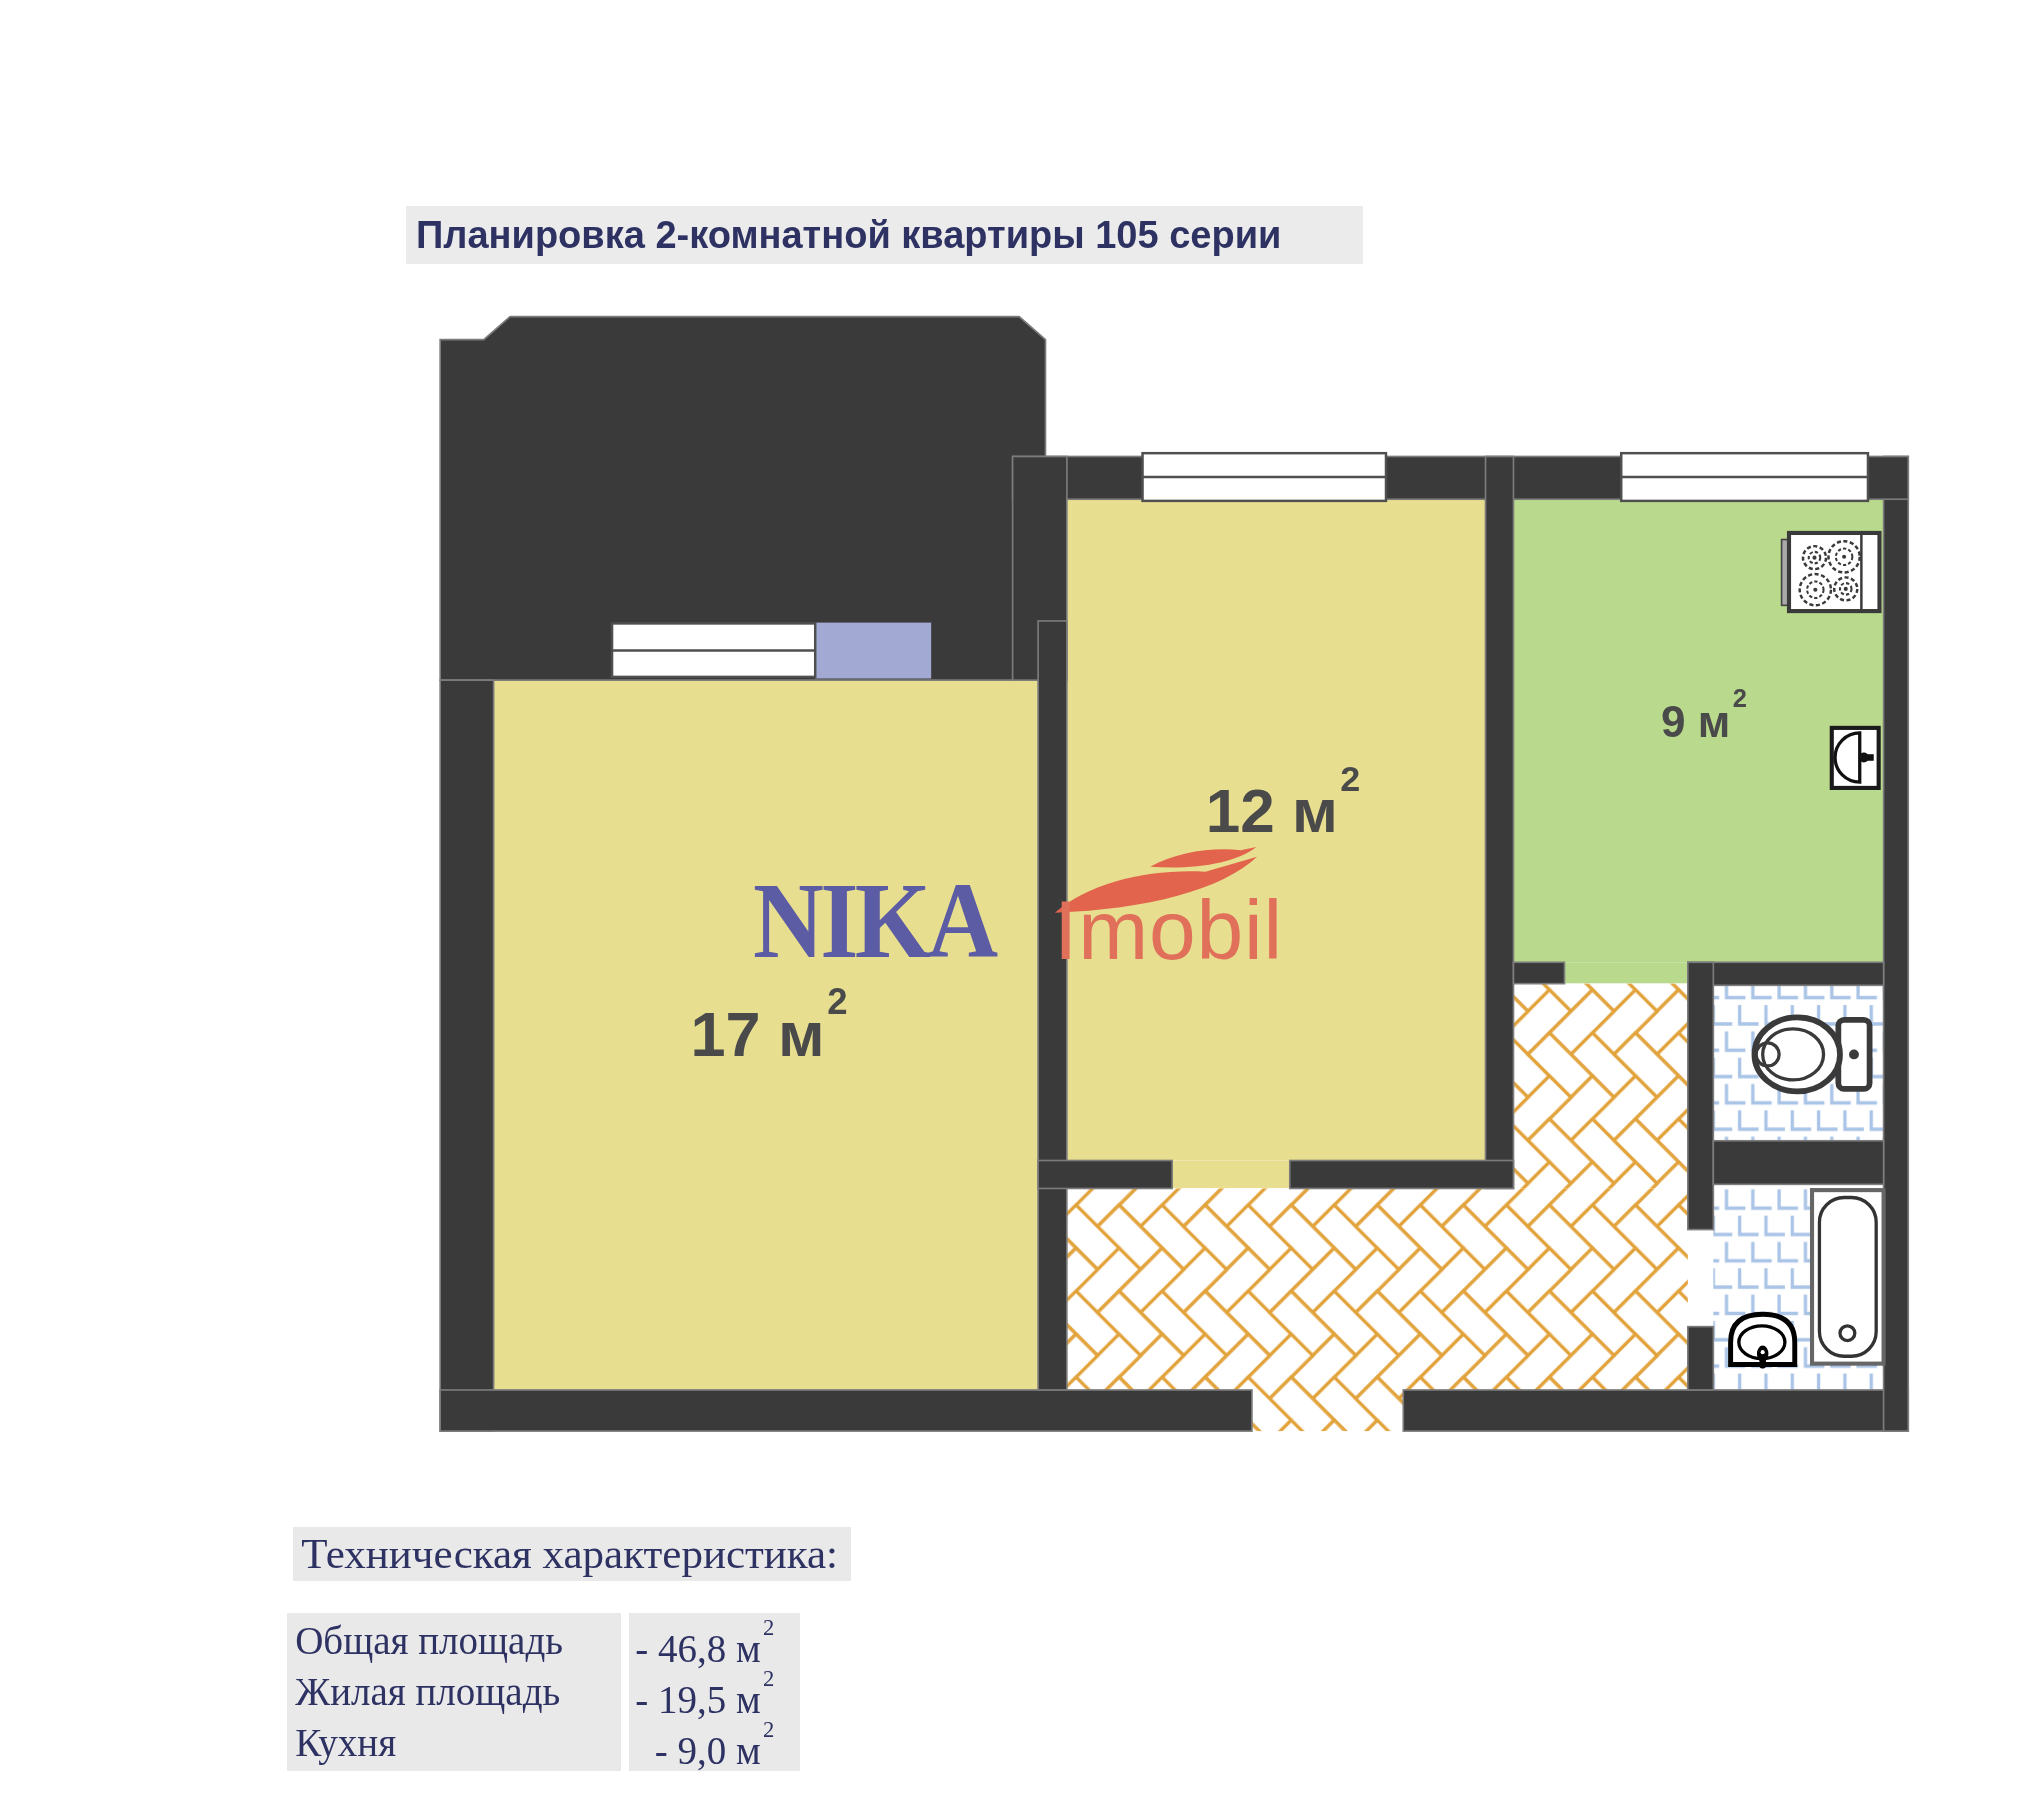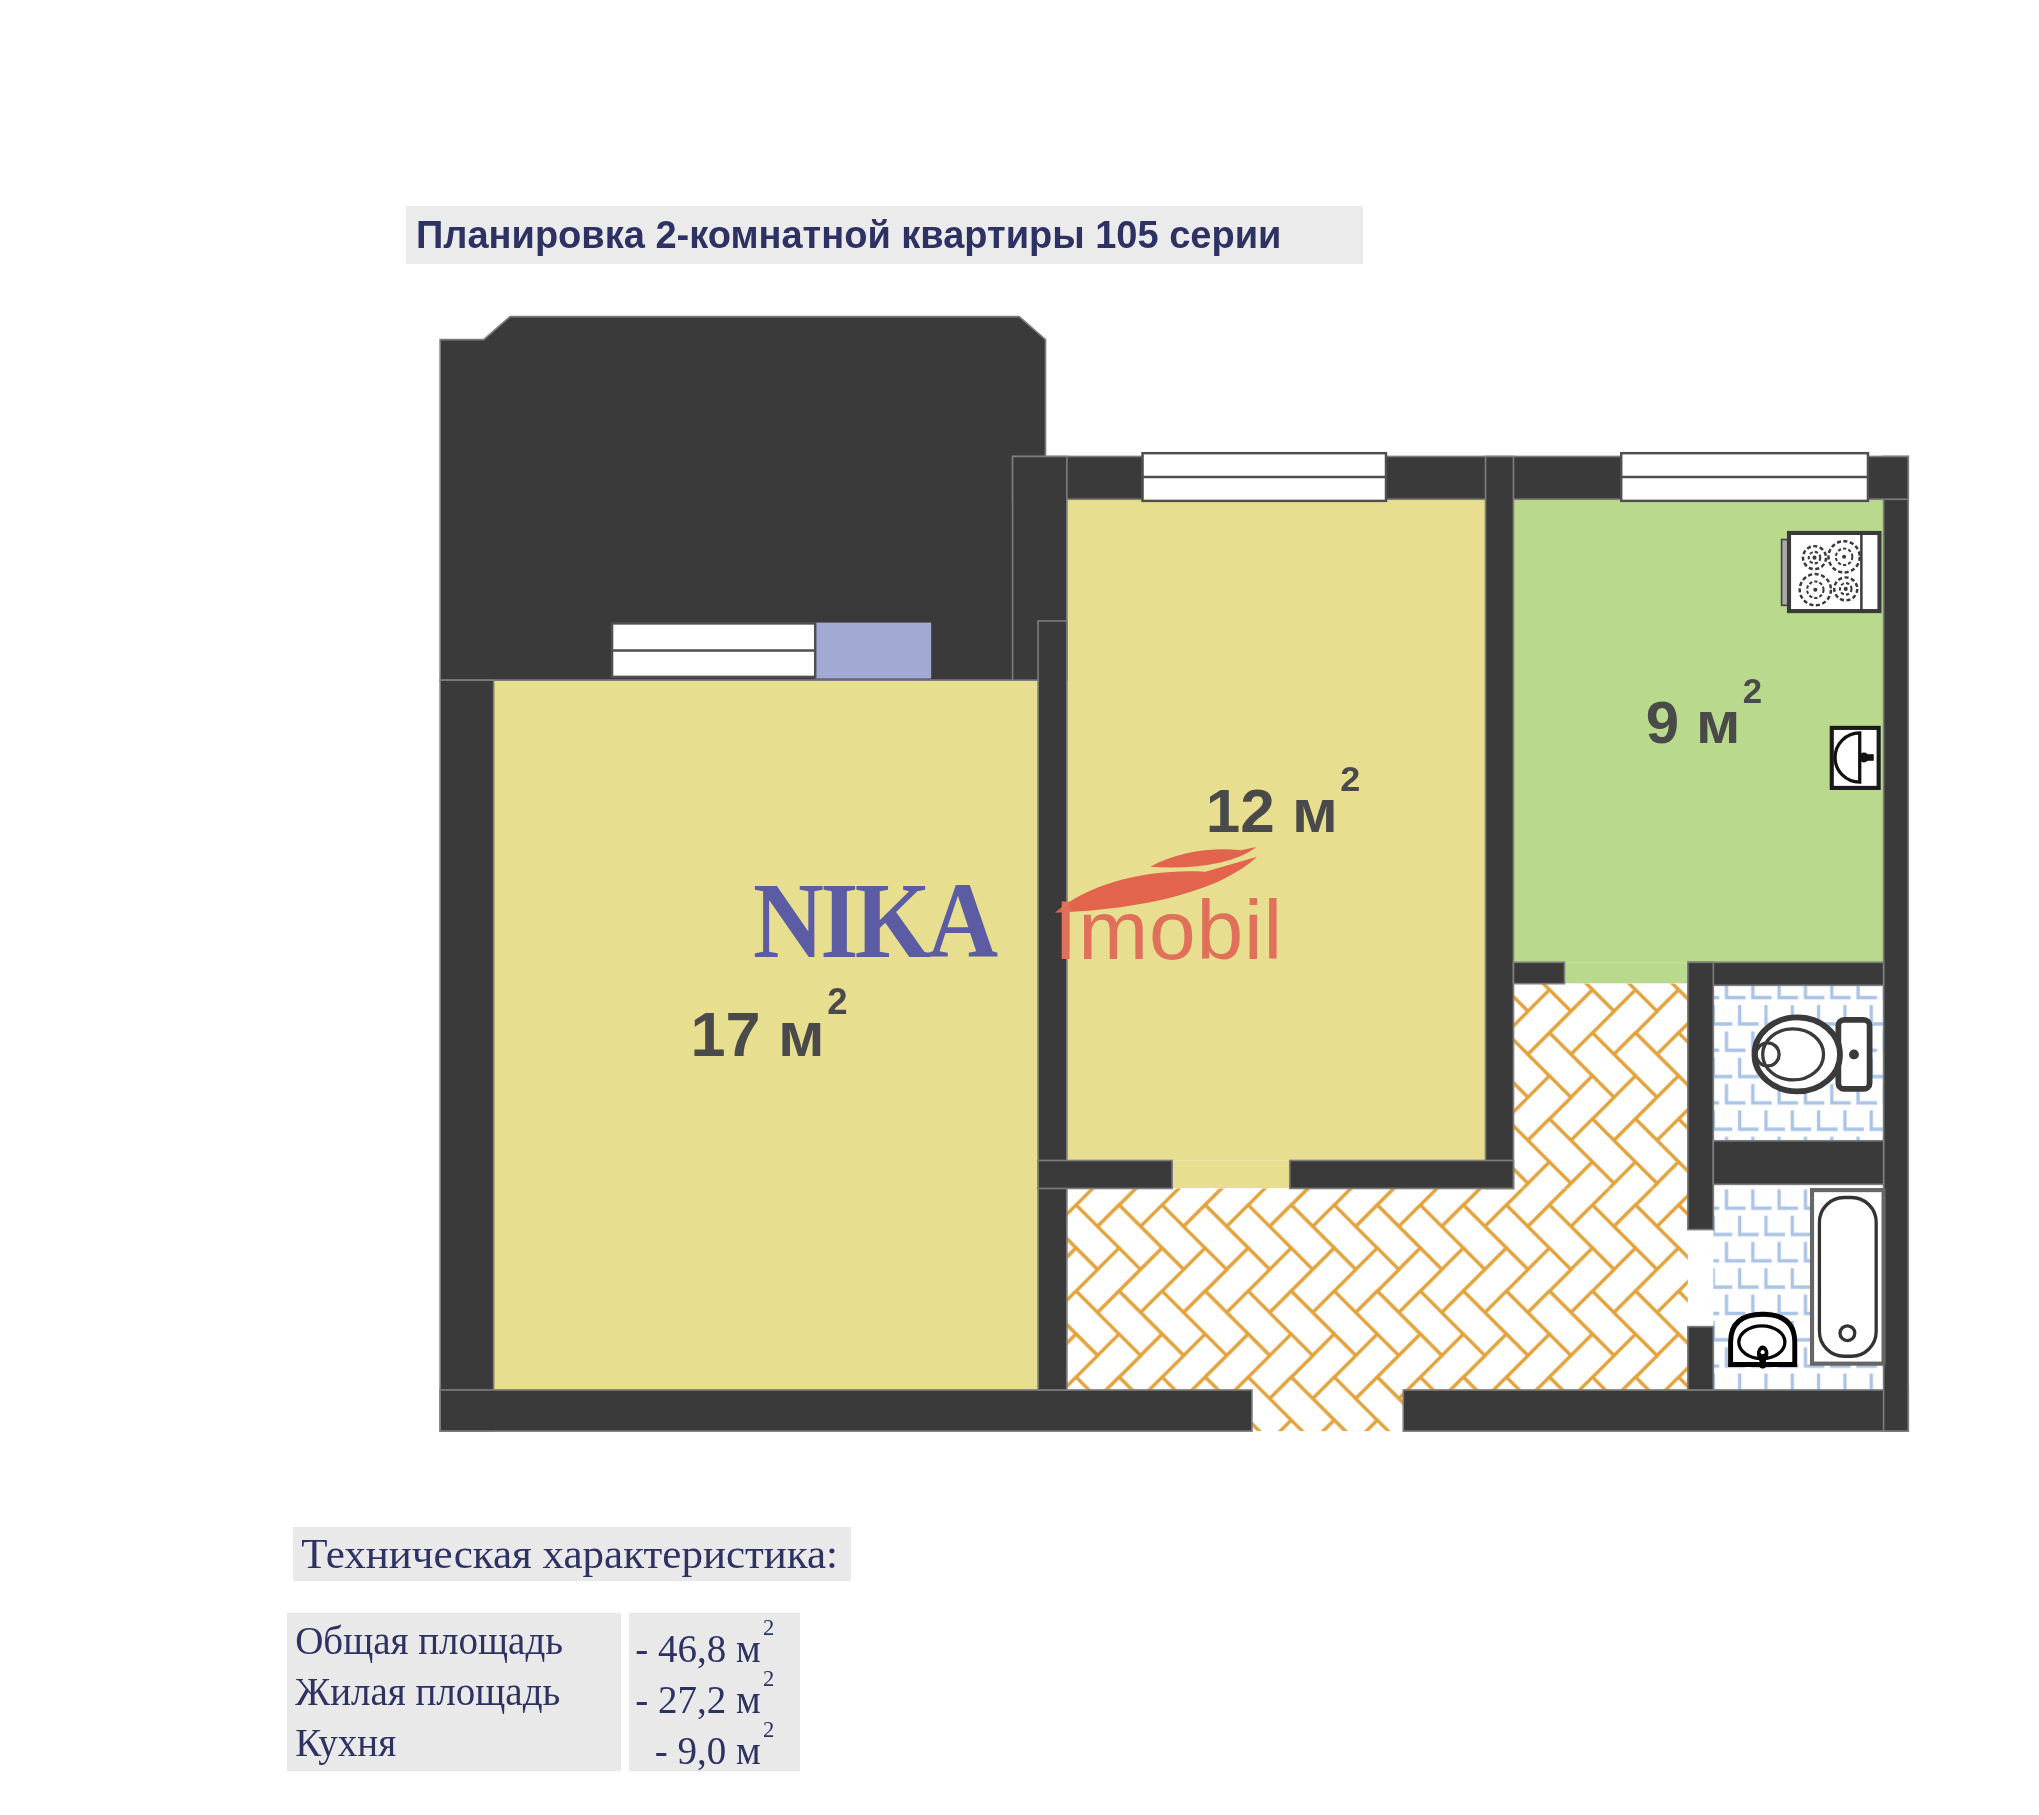--- a/index.html
+++ b/index.html
@@ -19,21 +19,21 @@
   .win-line{stroke:#4f4f4f;stroke-width:3;}
   .fix-line{stroke:#3a3a3a;fill:none;}
 
   
   .title{position:absolute;left:406px;top:206px;width:947px;height:58px;
          background:var(--highlight-gray);color:var(--heading-navy);
          font:700 38px/58px "Liberation Sans",sans-serif;padding-left:10px;}
   .room-label{position:absolute;transform:translate(-50%,-50%);color:var(--label-gray);
          font:700 63px "Liberation Sans",sans-serif;white-space:nowrap;}
   #label-r12{font-size:62px;}
-  #label-k9{font-size:60px;}
+  #label-k9{font-size:44px;}
   .sq{font-size:58%;position:relative;top:-0.55em;margin-left:2.5px;}
   .logo-nika{position:absolute;left:753px;top:866px;color:var(--logo-purple);
          font:700 109px/1 "Liberation Serif",serif;letter-spacing:-4.1px;
          transform:scaleX(.9);transform-origin:left top;}
   .logo-imobil{position:absolute;left:1054px;top:888px;color:var(--logo-orange);
          font:400 84px/1 "Liberation Sans",sans-serif;letter-spacing:0.8px;}
   .swoosh{position:absolute;left:1053px;top:847px;}
   .swoosh path{fill:var(--swoosh-red);}
   .tech-heading{position:absolute;left:293px;top:1527px;height:54px;
          background:var(--table-gray);color:var(--heading-navy);
@@ -267,19 +267,19 @@
   <div class="tech-heading">Техническая характеристика:</div>
 
   <div class="spec">
     <div class="spec-col spec-labels">
       <div class="spec-row">Общая площадь</div>
       <div class="spec-row">Жилая площадь</div>
       <div class="spec-row">Кухня</div>
     </div>
     <div class="spec-col spec-values">
       <div class="spec-row"><span>- 46,8 м</span><sup class="sq">2</sup></div>
-      <div class="spec-row"><span>- 27,2 м</span><sup class="sq">2</sup></div>
+      <div class="spec-row"><span>- 19,5 м</span><sup class="sq">2</sup></div>
       <div class="spec-row"><span>- 9,0 м</span><sup class="sq">2</sup></div>
     </div>
   </div>
 
 </div>
 
 
 </body></html>

